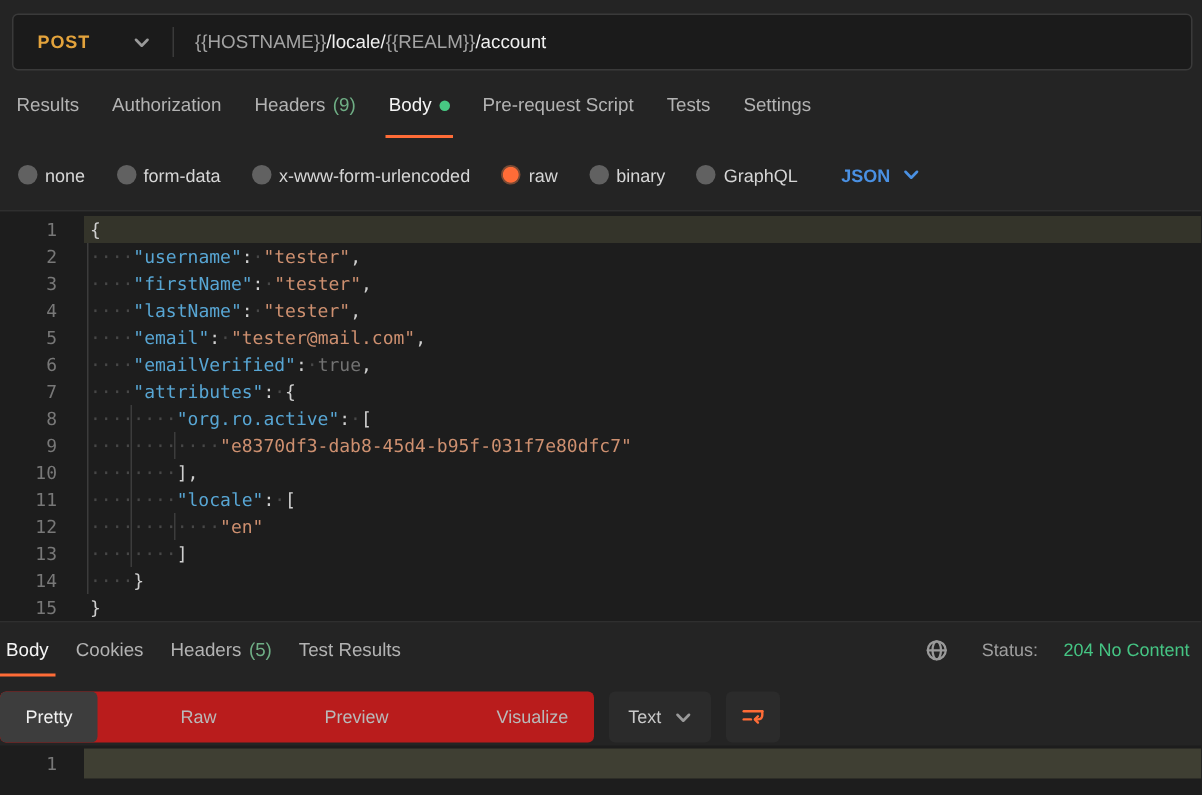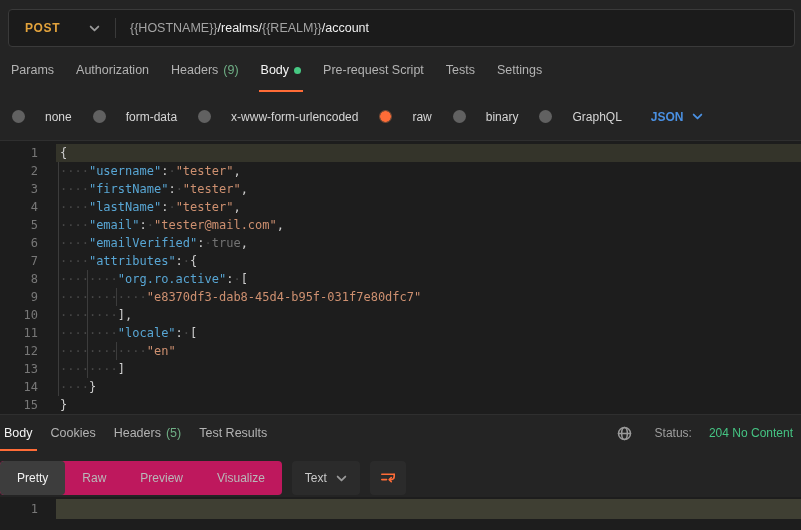--- a/index.html
+++ b/index.html
@@ -26,21 +26,21 @@
   .chev-blue{ stroke:#4a90e2; }
   
   .req-tabs{ height:46px; display:flex; align-items:stretch; padding-left:0; }
   .tab{ position:relative; display:flex; align-items:center; gap:5px; padding:0 11px; font-size:12.5px; color:#b3b3b3; cursor:pointer; }
   .tab .count{ color:#6fae85; }
   .tab.active{ color:#f5f5f5; }
   .tab.active::after{ content:''; position:absolute; left:9px; right:9px; bottom:1px; height:2px; background:#ff6c37; }
   .tab .dot{ width:7px; height:7px; border-radius:50%; background:#47c983; }
   
   .body-modes{ height:47px; display:flex; align-items:center; padding-left:12px; gap:21px; }
-  .radio{ display:flex; align-items:center; gap:20px; font-size:12px; color:#d6d6d6; cursor:pointer; }
+  .radio{ display:flex; align-items:center; gap:5px; font-size:12px; color:#d6d6d6; cursor:pointer; }
   .rb{ width:13px; height:13px; border-radius:50%; background:#616161; }
   .rb.sel{ background:radial-gradient(circle,#ff6c37 0 54%, #7c4a33 60% 100%); }
   .lang-select{ display:flex; align-items:center; gap:8px; margin-left:8px; cursor:pointer; }
   .lang-label{ color:#4a90e2; font-weight:bold; font-size:12px; }
   
   .editor{
     height:275px; background:#1d1d1d; border-top:1px solid #2f2f2f; border-bottom:1px solid #2f2f2f;
     padding-top:3px; font-family:"DejaVu Sans Mono", monospace; font-size:12px; overflow:hidden;
   }
   .ed-row{ display:flex; height:18px; line-height:18px; }
@@ -56,21 +56,21 @@
   
   .resp-header{ height:36px; display:flex; align-items:stretch; padding-right:8px; }
   .resp-header .tab{ padding:0 9px; }
   .resp-header .tab:first-child{ padding-left:4px; }
   .resp-header .tab.active::after{ left:0; right:5px; bottom:0; }
   .resp-status{ margin-left:auto; display:flex; align-items:center; gap:23px; font-size:12px; color:#9f9f9f; }
   .status-pair{ display:flex; align-items:center; gap:5px; }
   .status-green{ color:#45c483;margin-left:12px; }
   
   .resp-toolbar{ height:34px; margin-top:10px; display:flex; align-items:stretch; }
-  .seg-group{ display:flex; background:#be185d; border-radius:4px; overflow:hidden; }
+  .seg-group{ display:flex; background:#b91c1c; border-radius:4px; overflow:hidden;gap:38px; }
   .seg{ display:flex; align-items:center; padding:0 17px; font-size:12px; color:#b9b9b9; cursor:pointer; }
   .seg.active{ background:#3d3d3d; border-radius:4px; color:#f2f2f2; }
   .fmt-select{ display:flex; align-items:center; gap:9px; background:#2b2b2b; border-radius:4px; margin-left:10px; padding:0 13px; font-size:12px; color:#c9c9c9; cursor:pointer; }
   .wrap-btn{ display:flex; align-items:center; justify-content:center; width:36px; background:#2b2b2b; border:none; border-radius:4px; margin-left:10px; cursor:pointer; }
   
   .resp-editor{ margin-top:2px; background:#1d1d1d; height:35px; padding-top:2px; font-family:"DejaVu Sans Mono", monospace; font-size:12px; }
   .resp-row{ display:flex; height:20px; line-height:20px; }
   .resp-sel{ flex:1; margin-left:18px; background:#3f3f33; }
 </style>
 </head>
@@ -82,30 +82,30 @@
     <div class="urlbar">
       <div class="method">
         <span class="method-label">POST</span>
         <svg class="chev" width="11" height="11" viewBox="0 0 10 10">
             <polyline points="1.5,3.2 5,6.8 8.5,3.2"></polyline>
           </svg>
       </div>
       <div class="vdiv"></div>
       <div class="url" id="url-text">
           <span class="u-var">{{HOSTNAME}}</span>
-          <span class="u-plain">/realms/</span>
+          <span class="u-plain">/locale/</span>
           <span class="u-var">{{REALM}}</span>
           <span class="u-plain">/account</span>
         </div>
     </div>
   </div>
 
   <div class="req-tabs" id="req-tabs">
       <div class="tab">
-        <span>Params</span>
+        <span>Results</span>
       </div>
       <div class="tab">
         <span>Authorization</span>
       </div>
       <div class="tab">
         <span>Headers</span>
         <span class="count">(9)</span>
       </div>
       <div class="tab active">
         <span>Body</span>

